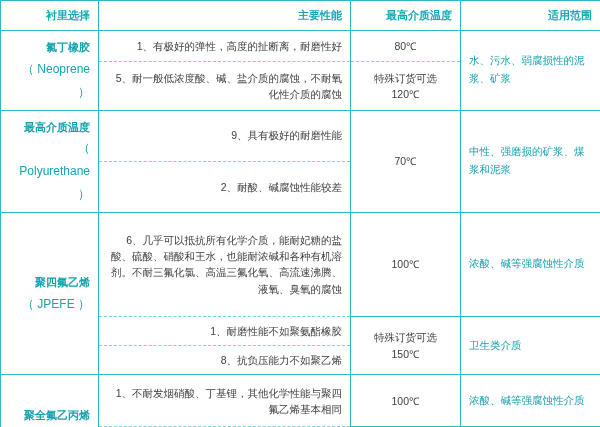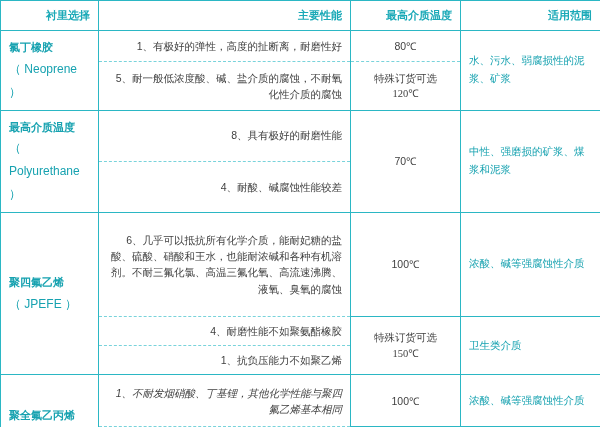--- a/index.html
+++ b/index.html
@@ -41,40 +41,40 @@
   thead th {
     color: #1aa9b7;
     font-weight: bold;
     font-size: 11px;
     text-align: right;
     padding-top: 9px;
     padding-bottom: 9px;
   }
 
   td.material {
-    text-align: left;
+    text-align: right;
     color: #17a2b0;
     font-weight: bold;
     font-size: 11px;
     line-height: 1.9;
   }
   td.material .en {
     display: block;
     font-weight: normal;
     font-size: 12px;
   }
   td.perf {
     color: #3f3f3f;
     text-align: right;
   }
   td.temp {
     text-align: center;
     color: #3f3f3f;
   }
-  td.temp .line2 { display: block; font-family: Liberation Serif, serif; }
+  td.temp .line2 { display: block; }
   td.scope {
     color: #17a2b0;
     text-align: left;
     line-height: 1.7;
   }
   
   .dash-bottom { border-bottom: 1px dashed #79d3db !important; }
   .dash-top { border-top: 1px dashed #79d3db !important; }
 </style>
 </head>
@@ -115,59 +115,59 @@
           <span>特殊订货可选</span>
           <span class="line2">120℃</span>
         </td>
       </tr>
 
       <tr>
         <td class="material" rowspan="2">
           <span>最高介质温度</span>
           <span class="en">（ Polyurethane ）</span>
         </td>
-        <td class="perf dash-bottom">8、具有极好的耐磨性能</td>
+        <td class="perf dash-bottom">9、具有极好的耐磨性能</td>
         <td class="temp" rowspan="2">
           <span>70℃</span>
         </td>
         <td class="scope" rowspan="2">中性、强磨损的矿浆、煤浆和泥浆</td>
       </tr>
       <tr>
-        <td class="perf dash-top">4、耐酸、碱腐蚀性能较差</td>
+        <td class="perf dash-top">2、耐酸、碱腐蚀性能较差</td>
       </tr>
 
       <tr>
         <td class="material" rowspan="3">
           <span>聚四氟乙烯</span>
           <span class="en">（ JPEFE ）</span>
         </td>
         <td class="perf dash-bottom" style="height:104px;">6、几乎可以抵抗所有化学介质，能耐妃糖的盐酸、硫酸、硝酸和王水，也能耐浓碱和各种有机溶剂。不耐三氟化氯、高温三氟化氧、高流速沸腾、液氧、臭氧的腐蚀</td>
         <td class="temp">
           <span>100℃</span>
         </td>
         <td class="scope">浓酸、碱等强腐蚀性介质</td>
       </tr>
       <tr>
-        <td class="perf dash-bottom dash-top">4、耐磨性能不如聚氨酯橡胶</td>
+        <td class="perf dash-bottom dash-top">1、耐磨性能不如聚氨酯橡胶</td>
         <td class="temp" rowspan="2">
           <span>特殊订货可选</span>
           <span class="line2">150℃</span>
         </td>
         <td class="scope" rowspan="2">卫生类介质</td>
       </tr>
       <tr>
-        <td class="perf dash-top">1、抗负压能力不如聚乙烯</td>
+        <td class="perf dash-top">8、抗负压能力不如聚乙烯</td>
       </tr>
 
       <tr>
         <td class="material" rowspan="2">
           <span>聚全氟乙丙烯</span>
           <span class="en">（ F46 ）</span>
         </td>
-        <td class="perf dash-bottom" style="height:52px;font-style:italic;">1、不耐发烟硝酸、丁基锂，其他化学性能与聚四氟乙烯基本相同</td>
+        <td class="perf dash-bottom" style="height:52px;">1、不耐发烟硝酸、丁基锂，其他化学性能与聚四氟乙烯基本相同</td>
         <td class="temp">
           <span>100℃</span>
         </td>
         <td class="scope">浓酸、碱等强腐蚀性介质</td>
       </tr>
       <tr>
         <td class="perf dash-top" style="height:52px;">2、抗负压能力高于聚四氟乙烯</td>
         <td class="temp">
           
           

